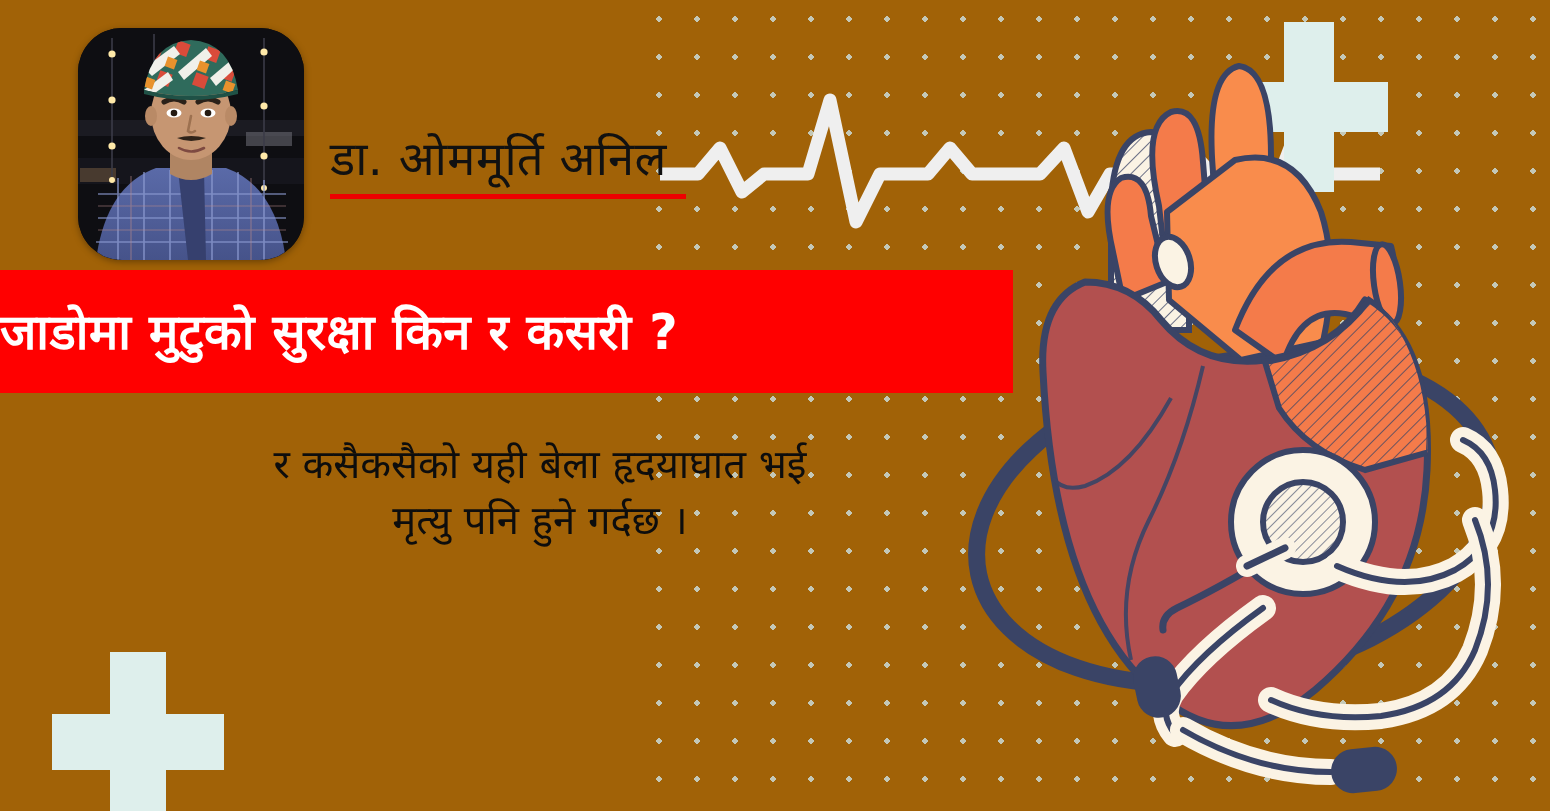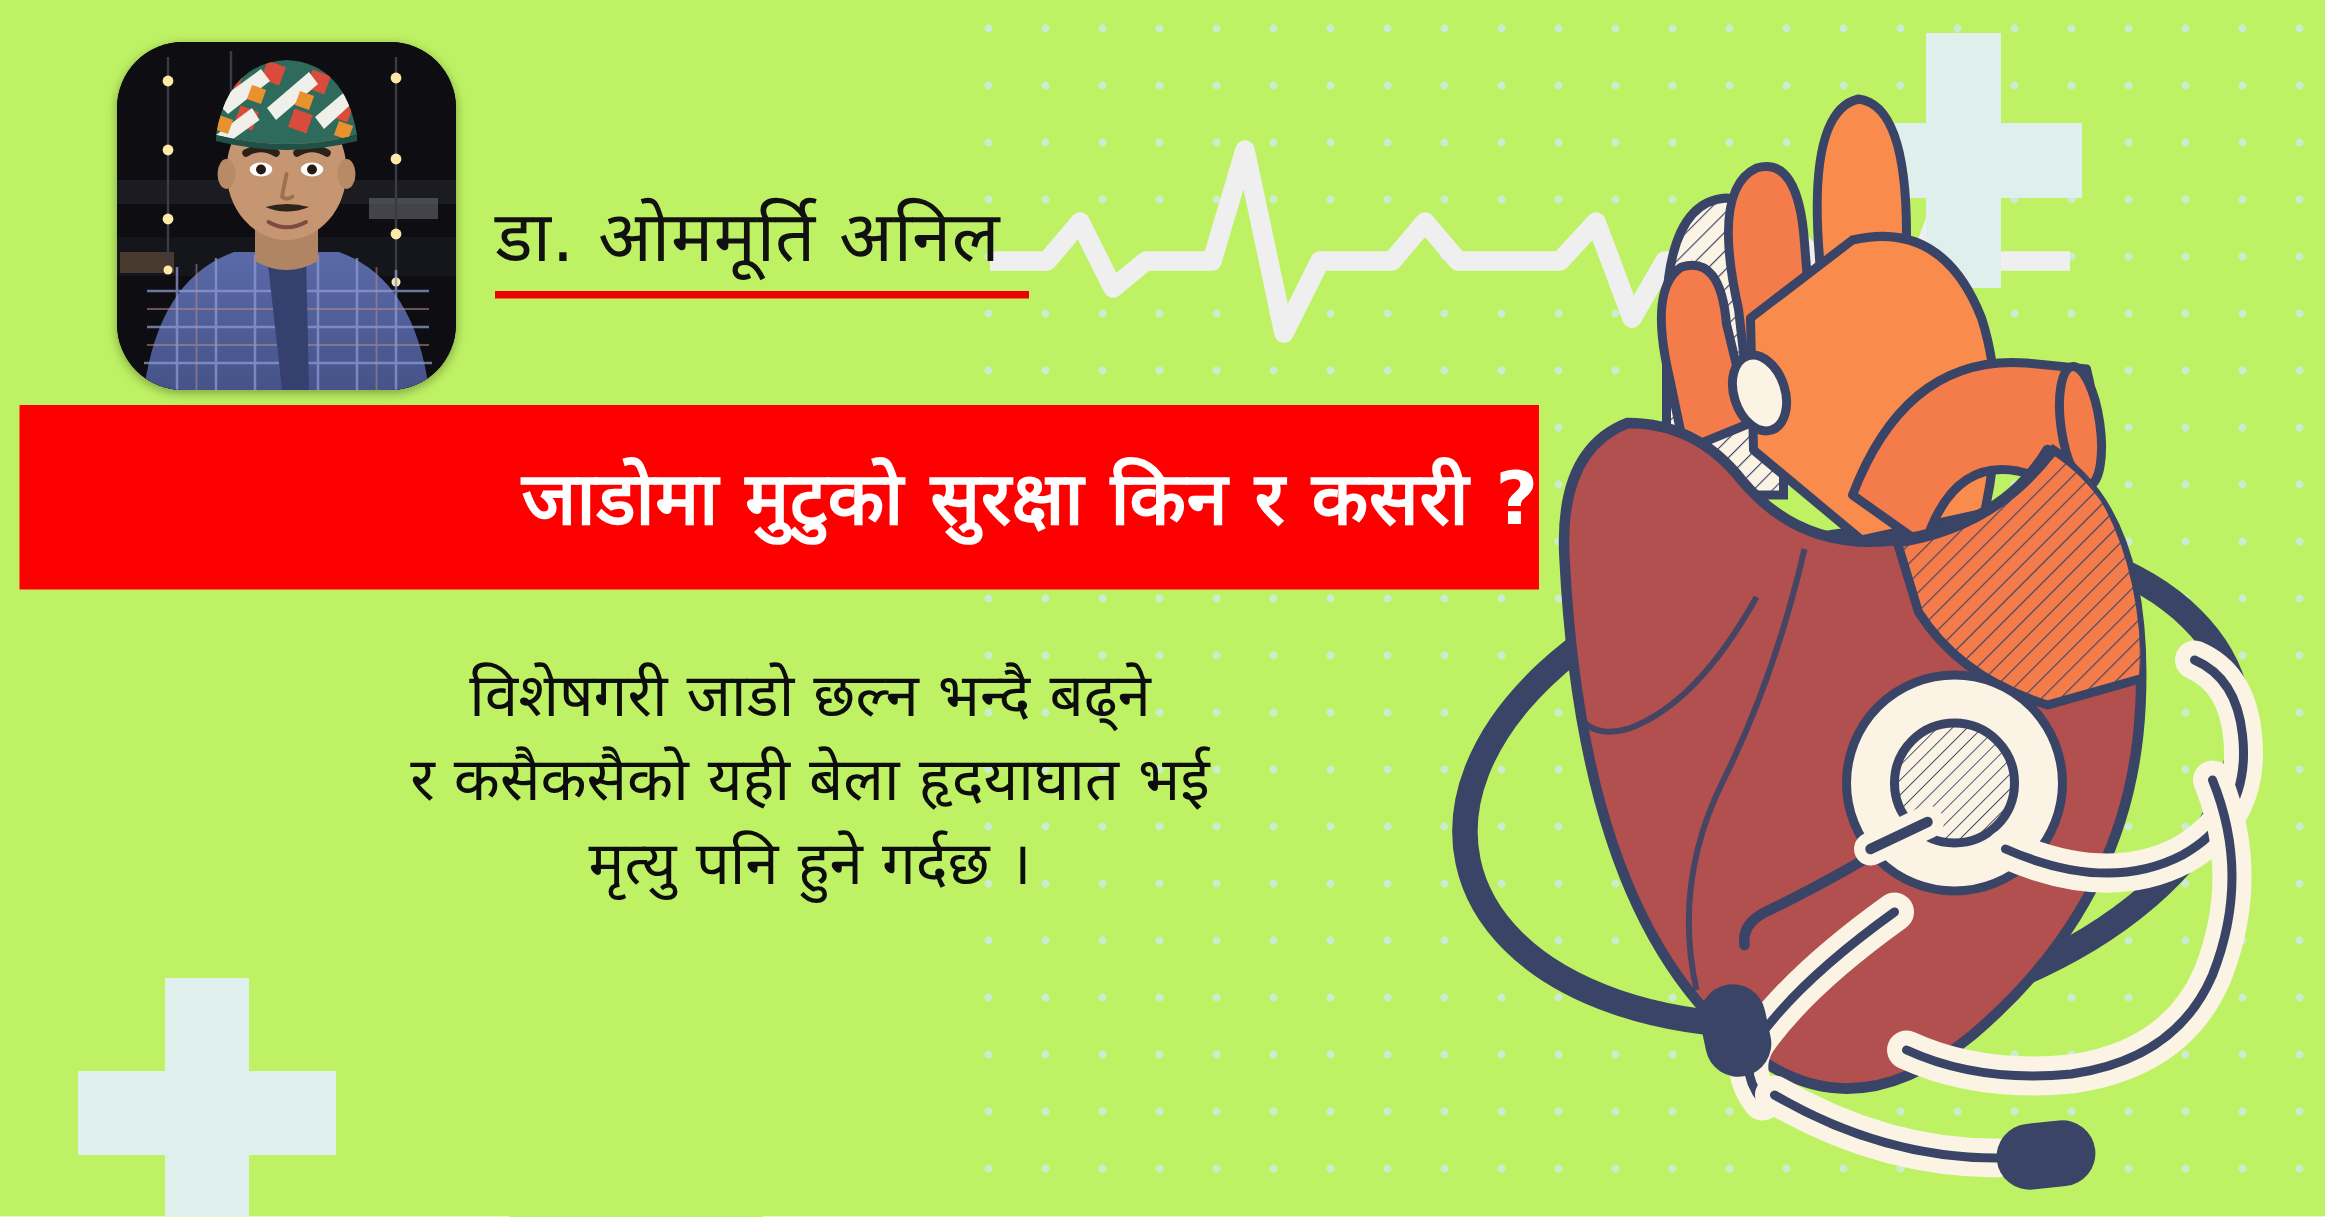--- a/index.html
+++ b/index.html
@@ -3,21 +3,21 @@
 <meta charset="utf-8">
 <style>
   * { margin:0; padding:0; box-sizing:border-box; }
   html,body{
     width:1550px; height:811px; overflow:hidden;
     background:#ffffff;
     font-family:"DejaVu Sans","Liberation Sans",sans-serif;
   }
   #poster{
     position:relative; width:1550px; height:811px;
-    background:#bef264; overflow:hidden;
+    background:#a16207; overflow:hidden;
   }
 
   
   .bg-layer{ position:absolute; inset:0; pointer-events:none; }
 
   .dot-field{
     position:absolute;
     left:640px; top:0; width:910px; height:811px;
     background-image:radial-gradient(circle, #cfeaf2 2.6px, transparent 2.8px);
     background-size:38px 38px;
@@ -59,21 +59,21 @@
   }
   .name-rule{
     position:absolute; left:330px; top:194px;
     width:356px; height:5px; background:#EE0000;
   }
 
   
   .banner{
     position:absolute; left:0; top:270px; width:1013px; height:123px;
     background:#FF0000;
-    display:flex; align-items:center; justify-content:flex-end;margin-left:13px;
+    display:flex; align-items:center; justify-content:flex-start;
   }
   .banner-text{
     color:#ffffff; font-size:49px; font-weight:bold;
     letter-spacing:.5px; white-space:nowrap;
     font-family:"DejaVu Sans","Liberation Sans",sans-serif;
     transform:translateY(-2px);
   }
 
   
   .body-copy{
@@ -219,21 +219,20 @@
   </div>
 
   <div class="doc-name">डा. ओममूर्ति अनिल</div>
   <div class="name-rule"></div>
 
   <div class="banner">
     <span class="banner-text">जाडोमा मुटुको सुरक्षा किन र कसरी ?</span>
   </div>
 
   <div class="body-copy">
-    <span class="ln">विशेषगरी जाडो छल्न भन्दै बढ्ने</span>
     <span class="ln">र कसैकसैको यही बेला हृदयाघात भई</span>
     <span class="ln">मृत्यु पनि हुने गर्दछ ।</span>
   </div>
 
   <div class="heart-art">
     <svg viewBox="0 0 615 811">
       <defs>
         <pattern id="hatchNavy" width="9" height="9" patternTransform="rotate(45)" patternUnits="userSpaceOnUse">
           <rect width="9" height="9" fill="#FBF3E4"></rect>
           <line x1="0" y1="0" x2="0" y2="9" stroke="#3A4466" stroke-width="1.5"></line>

